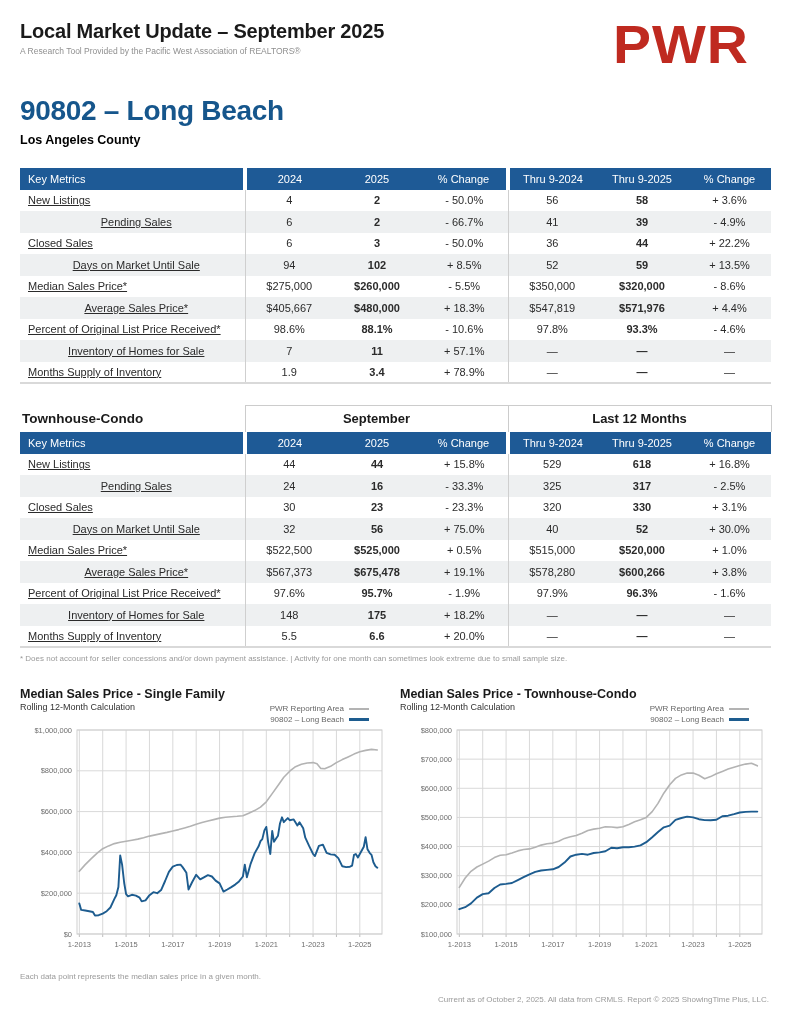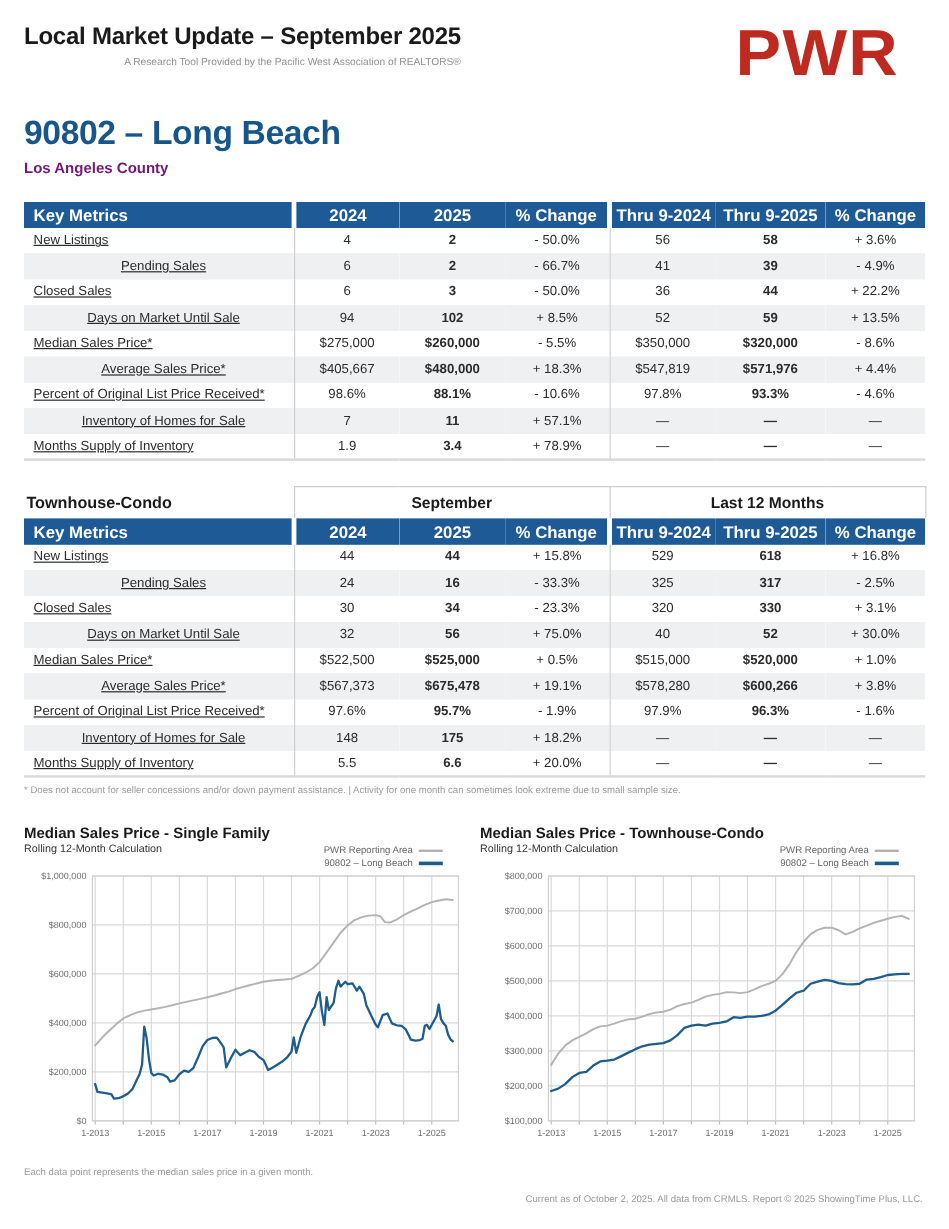--- a/index.html
+++ b/index.html
@@ -4,40 +4,40 @@
 <style>
   * { margin:0; padding:0; box-sizing:border-box; }
   html,body { background:#fff; }
   body {
     width:791px; height:1024px; position:relative; overflow:hidden;
     font-family:"Liberation Sans", sans-serif; color:#222;
   }
   .page { padding:20px 20px 0 20px; }
 
   
-  .masthead { display:flex; justify-content:space-between; align-items:flex-start;text-align:right; }
+  .masthead { display:flex; justify-content:space-between; align-items:flex-start; }
   .report-title { font-size:20px; font-weight:bold; color:#1a1a1a; letter-spacing:-0.2px; }
   .report-subtitle { font-size:8.5px; color:#8f8f8f; margin-top:3px; }
   .logo {
     font-size:57px; font-weight:bold; color:#bf2a20; line-height:0.8;
     letter-spacing:1px; transform:scaleY(0.95); margin-right:22px; margin-top:2px;
   }
   .area-title { font-size:28px; font-weight:bold; color:#16568c; margin-top:27px; letter-spacing:-0.3px;}
-  .county { font-size:12.5px; font-weight:bold; color:#701a75; margin-top:6px; }
+  .county { font-size:12.5px; font-weight:bold; color:#000000; margin-top:6px; }
 
   
   .mtable { border-collapse:collapse; width:751px; margin-top:21px; table-layout:fixed;
             border-bottom:2px solid #d9d9d9; }
   .mtable th, .mtable td { font-size:11px; overflow:hidden; white-space:nowrap; }
   .grouprow th { background:#fff; font-size:13px; font-weight:bold; color:#1a1a1a;
                  height:26px; vertical-align:middle; }
   .grouprow th.tname { text-align:left; padding-left:2px; font-size:13.5px; }
   .grouprow th.gbox { border:1px solid #cccccc; border-bottom:none; text-align:center; }
-  .bluerow th { background:#1e5a96; color:#fff; font-weight:bold; height:22px;
-                text-align:center; font-size:14px; }
+  .bluerow th { background:#1e5a96; color:#fff; font-weight:normal; height:22px;
+                text-align:center; font-size:11px; }
   .bluerow th.kmet { text-align:left; padding-left:8px; }
   .bluerow th.gsep { border-left:4px solid #fff; }
   .mtable td { height:21.5px; text-align:center; color:#2b2b2b; }
   .mtable td.metric { text-align:left; padding-left:8px;text-decoration:underline; }
   .mtable td.boldcol { font-weight:bold; }
   .mtable tr.alt td { background:#eef0f1;text-align:center; }
   .mtable td.gsep { border-left:1px solid #cfcfcf; }
   .footnote { font-size:8px; color:#9a9a9a; margin-top:6px; }
 
   
@@ -218,21 +218,21 @@
             <td class="gsep">24</td>
             <td class="boldcol">16</td>
             <td class="">- 33.3%</td>
             <td class="gsep">325</td>
             <td class="boldcol">317</td>
             <td class="">- 2.5%</td>
           </tr>
           <tr>
             <td class="metric">Closed Sales</td>
             <td class="gsep">30</td>
-            <td class="boldcol">34</td>
+            <td class="boldcol">23</td>
             <td class="">- 23.3%</td>
             <td class="gsep">320</td>
             <td class="boldcol">330</td>
             <td class="">+ 3.1%</td>
           </tr>
           <tr class="alt">
             <td class="metric">Days on Market Until Sale</td>
             <td class="gsep">32</td>
             <td class="boldcol">56</td>
             <td class="">+ 75.0%</td>

